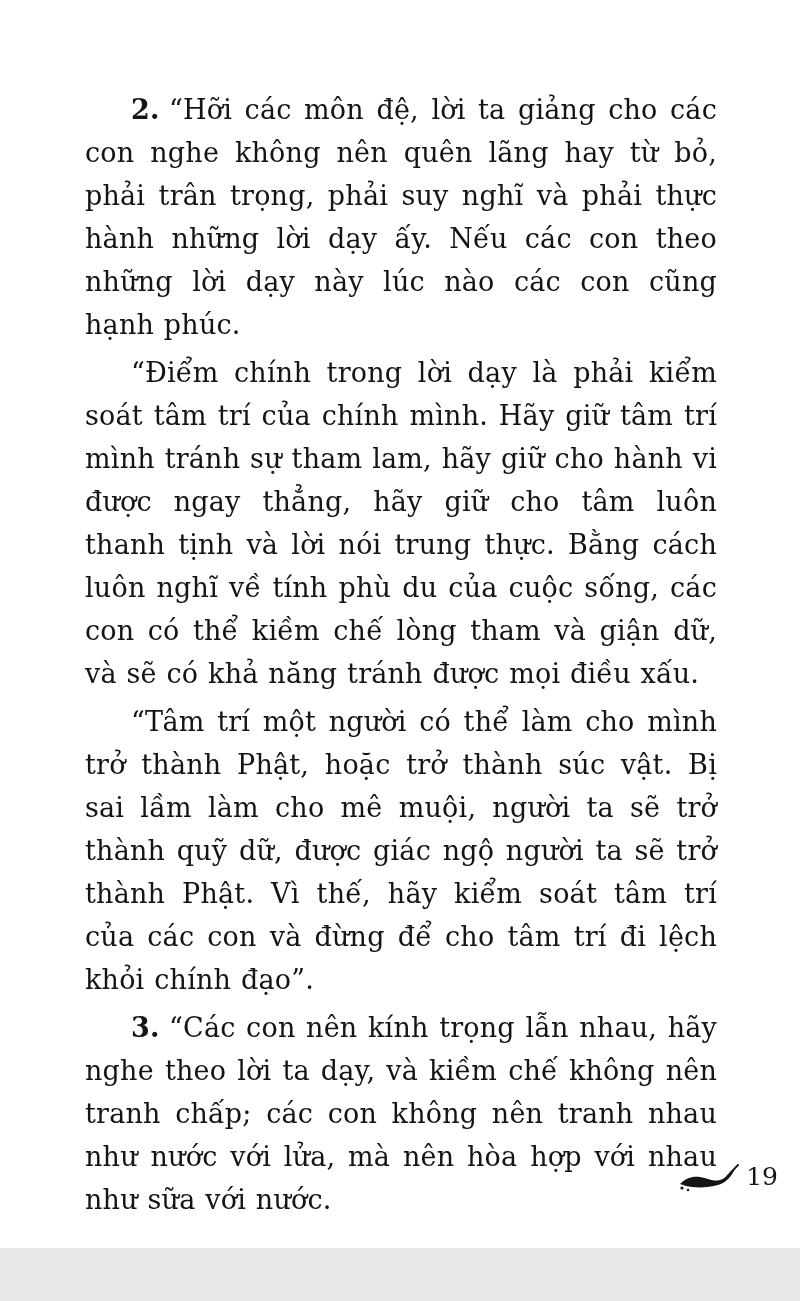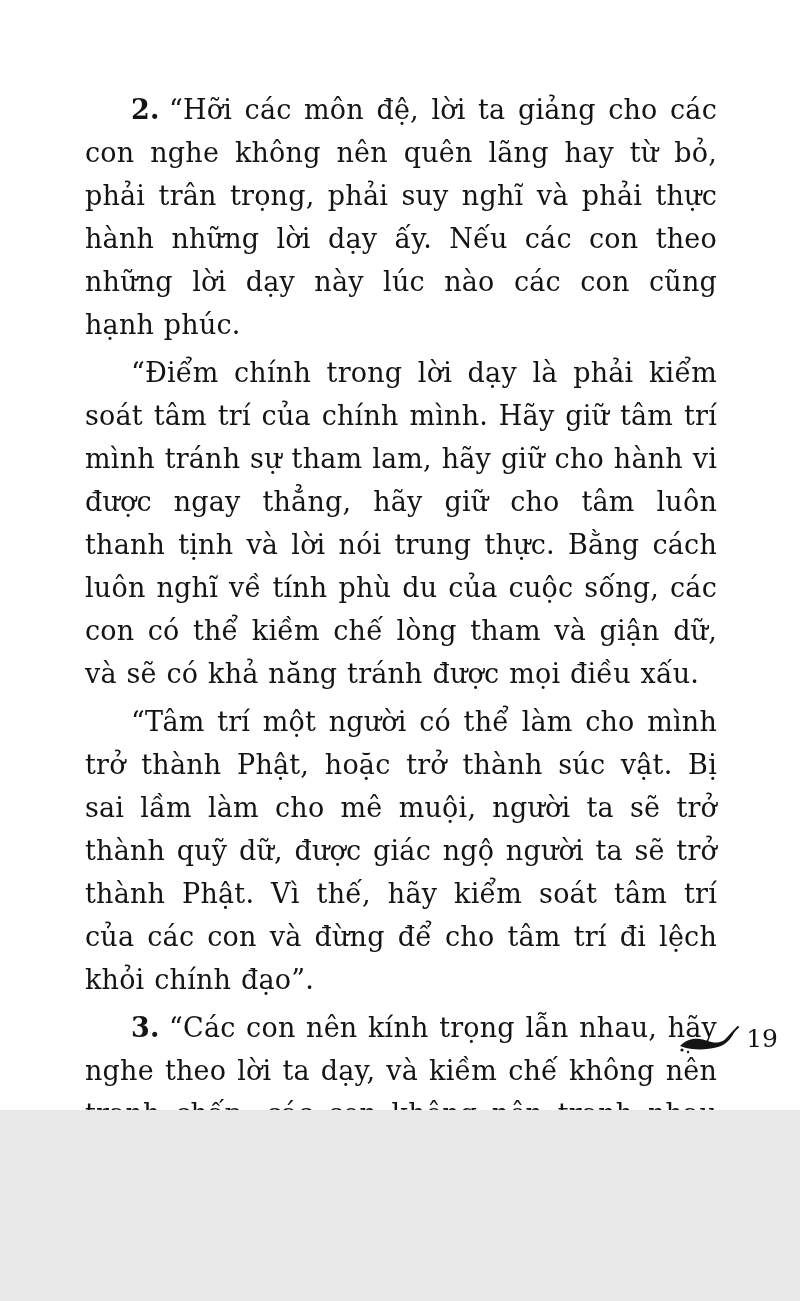--- a/index.html
+++ b/index.html
@@ -3,21 +3,21 @@
 <meta charset="utf-8">
 <style>
   html, body {
     margin: 0;
     padding: 0;
     background: #e8e8e8;
   }
   .page {
     position: relative;
     width: 800px;
-    height: 1110px;
+    height: 1248px;
     margin: 0 auto;
     background: #ffffff;
     overflow: hidden;
     font-family: "DejaVu Serif", "Liberation Serif", serif;
     color: #141414;
   }
   .text-block {
     position: absolute;
     top: 88px;
     left: 85px;

